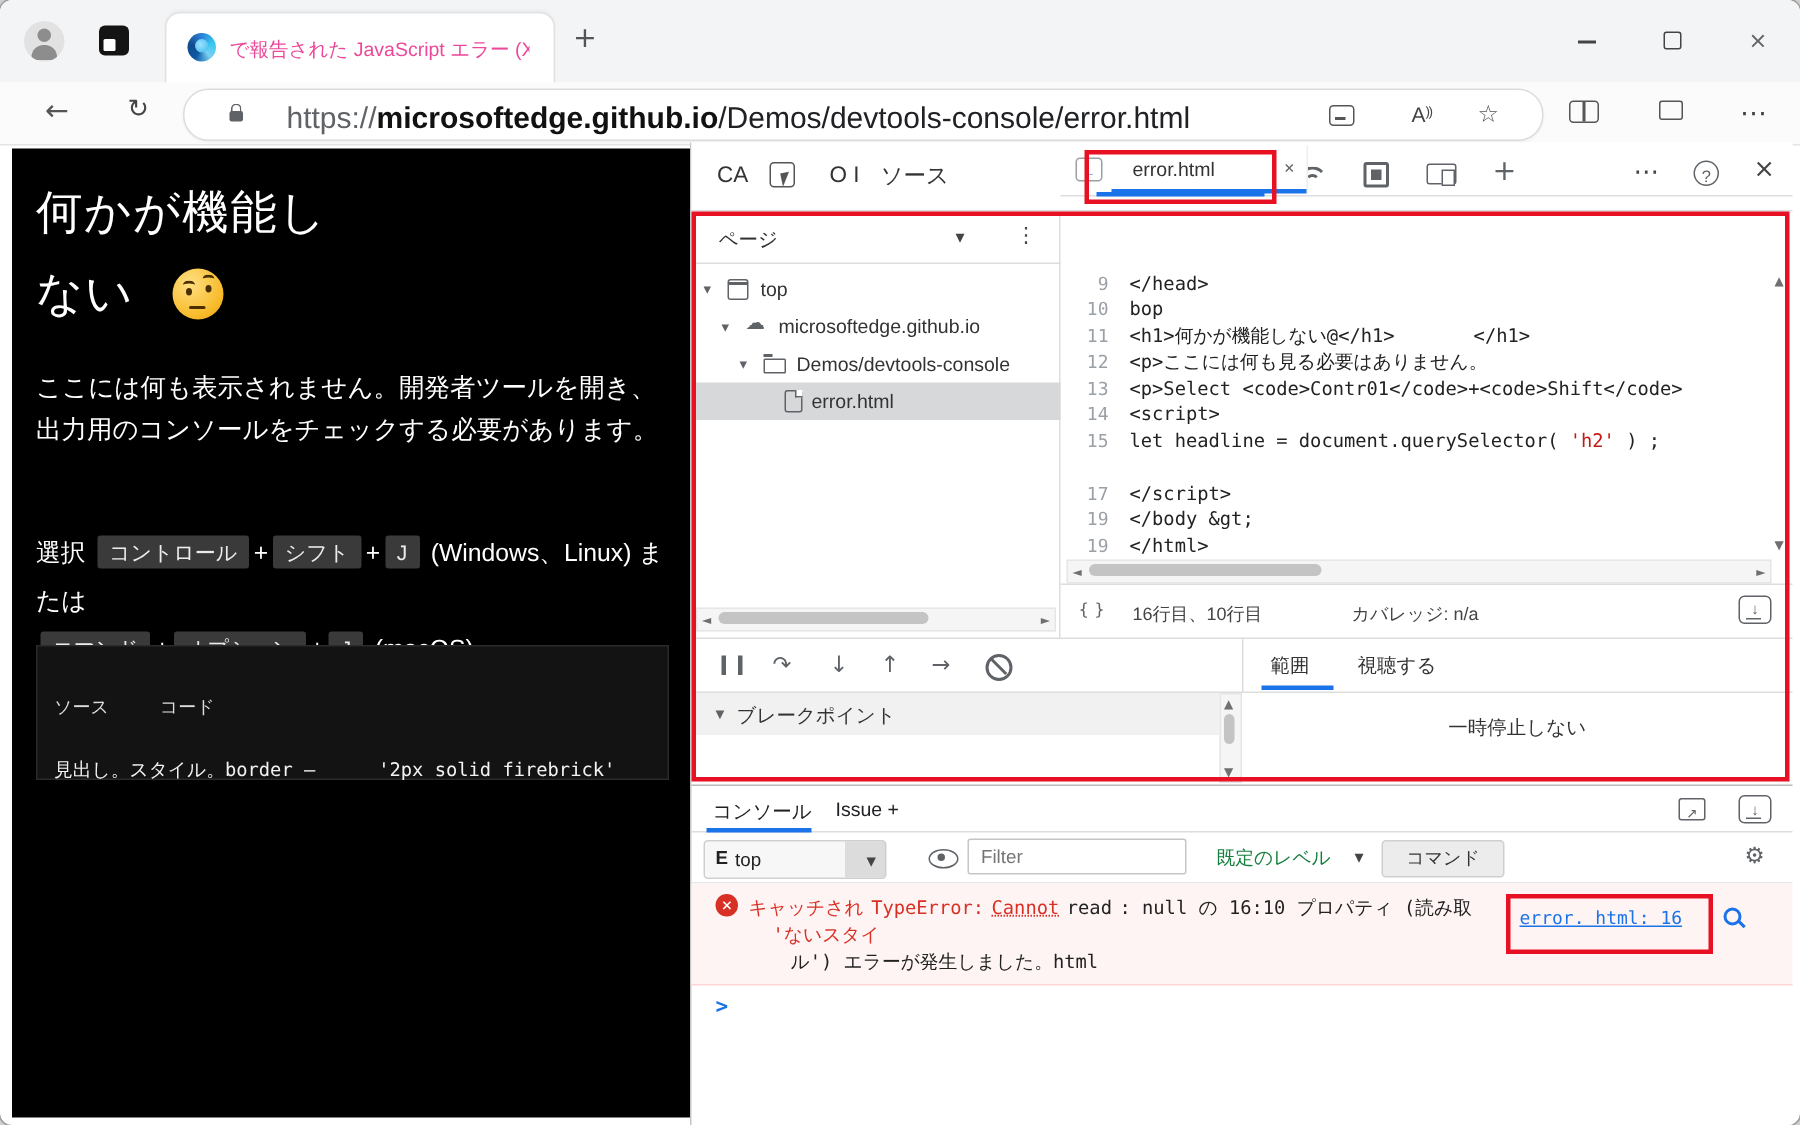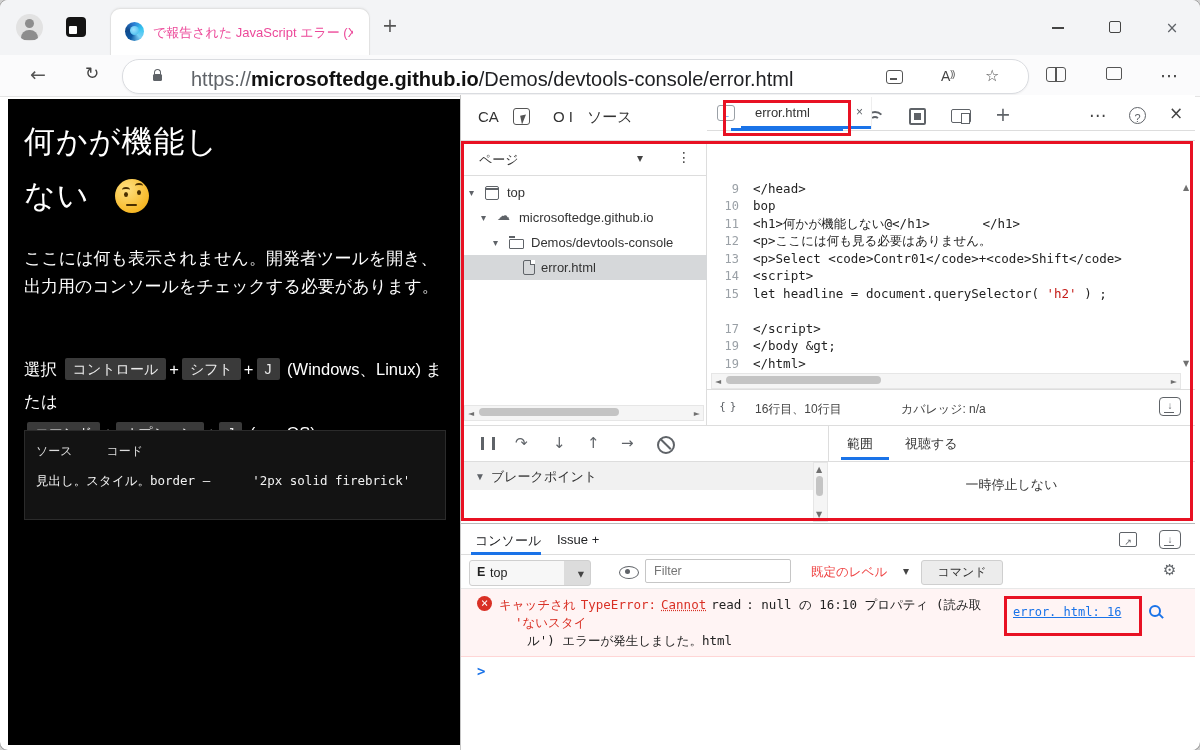--- a/index.html
+++ b/index.html
@@ -56,21 +56,21 @@
   .emoji .brow2{position:absolute;left:20px;top:4px;width:8px;height:4px;border-top:2px solid #4a2f00;border-radius:50%;}
   .emoji .mouth{position:absolute;left:11px;top:25px;width:11px;height:2px;background:#4a2f00;border-radius:1px;}
   .pintro{position:absolute;left:16px;top:146px;width:420px;font-size:17px;line-height:1.62;}
   .pinstr{position:absolute;left:16px;top:254px;width:430px;font-size:16.5px;line-height:32px;}
   .kbd{display:inline-block;background:#3a3a3a;color:#ececec;font-size:14px;padding:2px 8px;margin:0 3px;border-radius:2px;line-height:1.3;vertical-align:1px;}
   .pcode{position:absolute;left:16px;top:331px;width:398px;height:70px;background:#131313;border:1px solid #2b2b2b;padding:9px 11px;
     font-family:"DejaVu Sans Mono",monospace;font-size:12.5px;color:#f2f2f2;}
   .pcode .hdr{font-size:12px;color:#dcdcdc;margin-bottom:8px;font-family:"Liberation Sans",sans-serif;}
   .pcode .hdr span + span{margin-left:34px;}
   .pcode .cl2 span + span{margin-left:42px;}
-  .pcode div{line-height:22px;white-space:nowrap;}
+  .pcode div{line-height:22px;white-space:nowrap;margin-top:20px;}
   
   #devtools{position:absolute;left:460px;top:95px;width:734px;height:655px;background:#fff;border-left:1px solid #c6c6c6;font-size:13px;}
   .dt-toolbar{position:absolute;left:0;top:0;width:734px;height:45px;border-bottom:1px solid #ddd;background:#fff;font-size:15px;}
   .dt-toolbar .lbl{position:absolute;top:13px;color:#333;}
   .inspect{position:absolute;left:52px;top:13px;width:15px;height:15px;border:1.6px solid #555;border-radius:3px;}
   .inspect::after{content:"";position:absolute;left:7px;top:6px;width:0;height:0;border-left:6px solid #555;border-bottom:9px solid transparent;transform:rotate(-12deg);}
   .wifi{position:absolute;left:403px;top:14px;width:20px;height:14px;overflow:hidden;}
   .wifi::before{content:"";position:absolute;left:1px;top:2px;width:16px;height:16px;border:2px solid transparent;border-top-color:#5f6368;border-radius:50%;}
   .wifi::after{content:"";position:absolute;left:6px;top:7px;width:6px;height:6px;border:2px solid transparent;border-top-color:#5f6368;border-radius:50%;}
   .cpu{position:absolute;left:448px;top:13px;width:13px;height:13px;border:2px solid #5f6368;border-radius:2px;}
@@ -333,21 +333,21 @@
       <span class="tray" style="left:698px;top:6px"></span>
     </div>
 
     <div class="con-bar">
       <div class="ctx-dd">
         <span class="b">E</span>
         <span class="t">top</span>
       </div>
       <span class="eye"></span>
       <input class="filter" placeholder="Filter" style="">
-      <span style="position:absolute;left:350px;top:9px;color:#ef4444">既定のレベル</span>
+      <span style="position:absolute;left:350px;top:9px;color:#15803d">既定のレベル</span>
       <span class="ico" style="--g:'▾';left:442px;top:10px;font-size:12px;color:#444"></span>
       <span class="chip">コマンド</span>
       <span class="ico" style="--g:'⚙';left:702px;top:8px;font-size:15px"></span>
     </div>
 
     <div class="con-err">
       <span class="errdot"></span>
       <div class="l" style="left:38px;top:8px">
         <span class="r">キャッチされ</span><span class="r">TypeError:</span><span class="r u">Cannot</span><span>read</span><span>: null の 16:10 プロパティ (読み取</span>
       </div>

